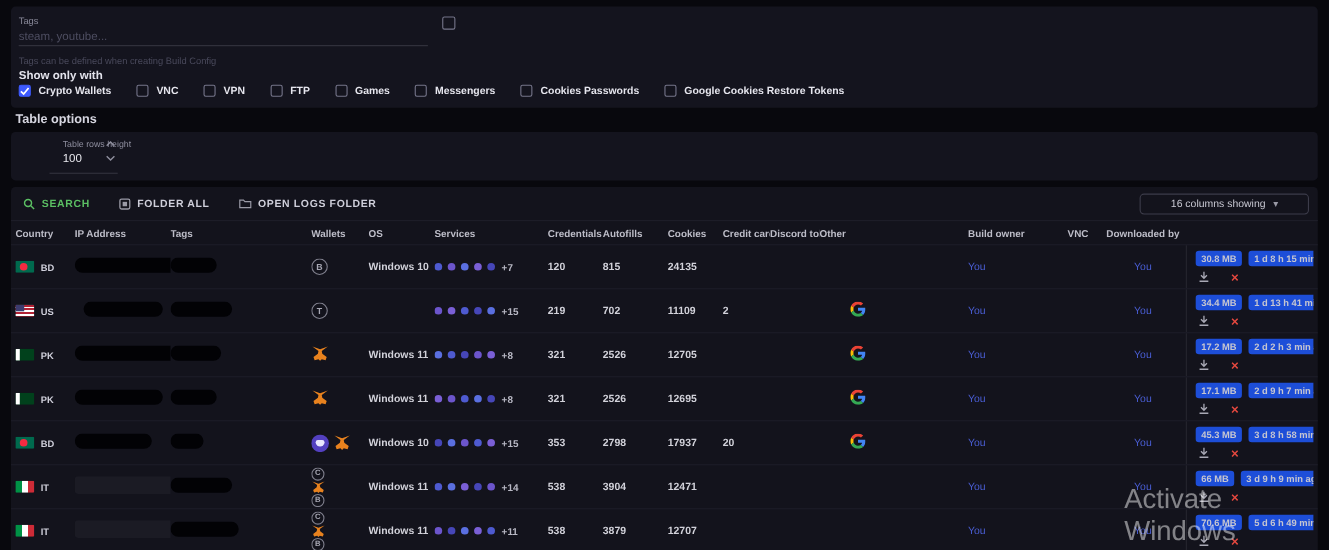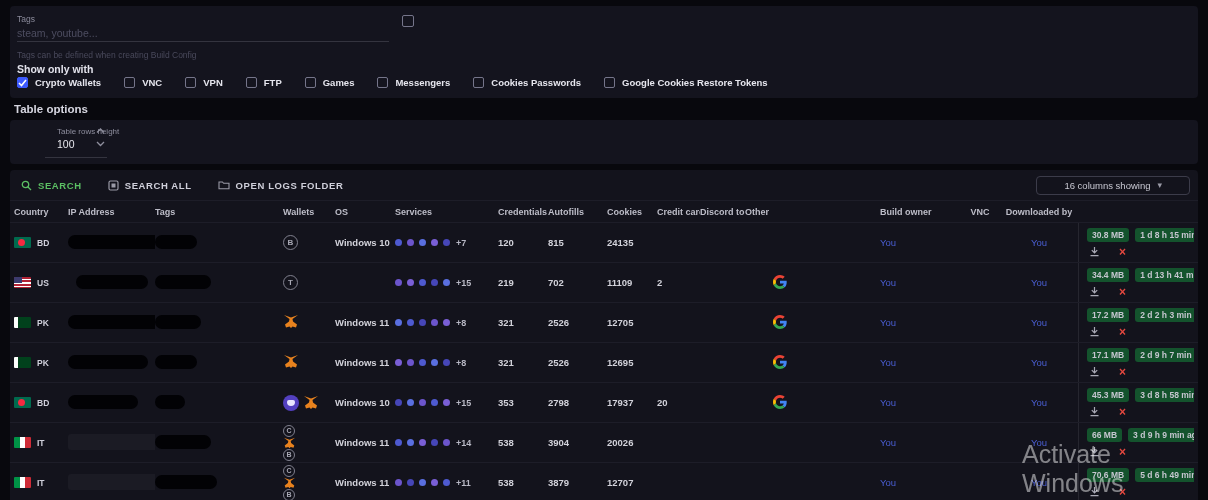--- a/index.html
+++ b/index.html
@@ -85,21 +85,21 @@
   .wrow { display:flex; align-items:center; gap:4px; }
 
   .dot { width:7px; height:7px; border-radius:50%; margin-right:5px; flex-shrink:0; }
   .d1{background:#4e5ad0}.d2{background:#6c55cc}.d3{background:#5a6fe0}.d4{background:#7a5fd6}.d5{background:#4646b8}
   .more { font-size:9px; font-weight:bold; color:#b8b8c4; margin-left:1px; }
 
   .gicon { margin-left:28px; display:inline-block; }
   .you { color:#4a5ed4; font-weight:normal; font-size:9.5px; cursor:pointer; text-decoration:none;margin-top:13px; }
 
   .badges { display:flex; gap:6px; align-items:center; }
-  .badge { background:#14532d; color:#c6c6d0; font-size:8.5px; font-weight:bold;
+  .badge { background:#1d4ed8; color:#c6c6d0; font-size:8.5px; font-weight:bold;
     padding:2px 5px; border-radius:3px; white-space:nowrap; }
   .aicons { display:flex; gap:19px; align-items:center; padding-left:2px; }
   .dl-btn { cursor:pointer; display:inline-flex; }
   .x-btn { color:#e5483f; font-size:12px; font-weight:bold; cursor:pointer; line-height:10px; }
 
   
   #watermark { position:absolute; left:1022px; top:440px; z-index:20; pointer-events:none; }
   #wm1 { font-size:25px; font-weight:400; color:rgba(255,255,255,.48); }
   #wm2 { font-size:12.5px; font-weight:300; color:rgba(255,255,255,.42); margin-top:1px; }
 </style>
@@ -178,21 +178,21 @@
           <circle cx="4.5" cy="4.5" r="3.2" stroke="#5bbf63" stroke-width="1.3" fill="none"></circle>
           <path d="M7 7 L10 10" stroke="#5bbf63" stroke-width="1.3"></path>
         </svg>
       <span>SEARCH</span>
     </span>
     <span class="tbtn">
       <svg width="11" height="11" viewBox="0 0 11 11">
           <rect x="1" y="1" width="9" height="9" rx="1.5" stroke="#9a9aa6" fill="none" stroke-width="1.2"></rect>
           <rect x="3.5" y="3.5" width="4" height="4" fill="#9a9aa6"></rect>
         </svg>
-      <span>SEARCH ALL</span>
+      <span>FOLDER ALL</span>
     </span>
     <span class="tbtn">
       <svg width="12" height="10" viewBox="0 0 12 10">
           <path d="M1 2 h3.4 l1.2 1.3 H11 v5.4 H1 z" stroke="#9a9aa6" fill="none" stroke-width="1.1"></path>
         </svg>
       <span>OPEN LOGS FOLDER</span>
     </span>
     <span class="cols-dd">
       <span>16 columns showing</span>
       <span class="caret">▾</span>
@@ -480,21 +480,21 @@
     <div class="cell c5">
         <span class="dot d1"></span>
         <span class="dot d3"></span>
         <span class="dot d4"></span>
         <span class="dot d5"></span>
         <span class="dot d2"></span>
         <span class="more">+14</span>
       </div>
     <div class="cell c6">538</div>
     <div class="cell c7">3904</div>
-    <div class="cell c8">20026</div>
+    <div class="cell c8">12471</div>
     <div class="cell c9"></div>
     <div class="cell c10"></div>
     <div class="cell c11"></div>
     <div class="cell c12"><a class="you">You</a></div>
     <div class="cell c13"></div>
     <div class="cell c14"><a class="you">You</a></div>
     <div class="cell c15">
       <div class="badges">
           <span class="badge">66 MB</span>
           <span class="badge">3 d 9 h 9 min ago</span>

